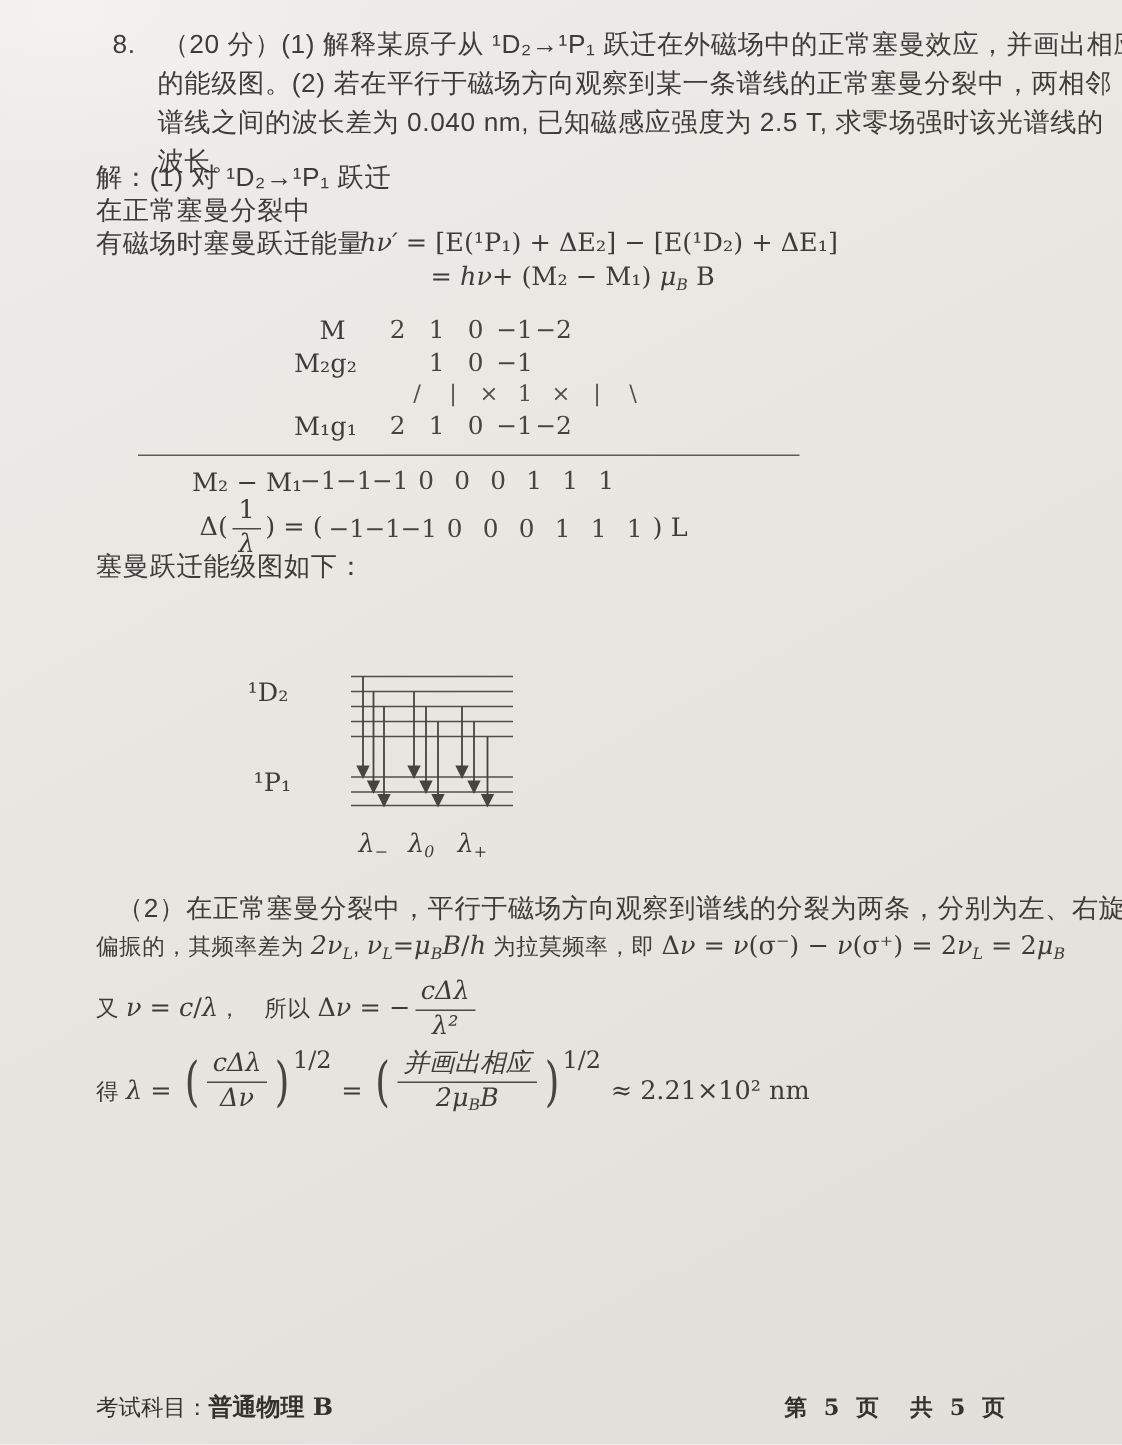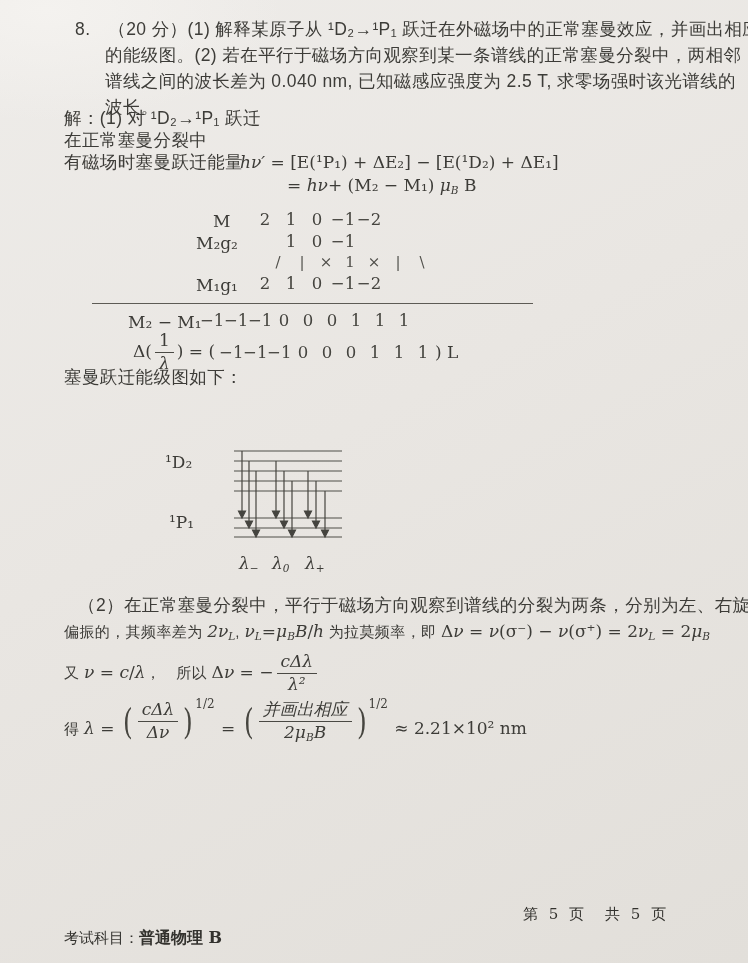--- a/index.html
+++ b/index.html
@@ -16,21 +16,21 @@
   .rich{font-size:17px;font-family:"DejaVu Serif",serif;white-space:nowrap}
   .tk-c{font-family:"Liberation Sans",sans-serif;font-style:normal;font-size:15px;letter-spacing:.4px}
   .tk-m{font-family:"DejaVu Serif",serif;font-style:italic}
   .tk-u{font-family:"DejaVu Serif",serif;font-style:normal}
   sub.tk-s{font-size:62%;font-style:italic;vertical-align:-0.3em}
   .frac{display:inline-flex;flex-direction:column;align-items:center;vertical-align:middle;margin:0 3px;line-height:1.15}
   .frac .fnum{border-bottom:1.2px solid #4a4944;padding:0 4px 1px}
   .frac .fden{padding-top:1px}
   .pgroup{display:inline-flex;align-items:center;margin:0 1px}
   .bigp{display:inline-block;font-size:210%;font-weight:300;line-height:1;font-style:normal;transform:scaleX(.7);color:#46453f}
-  .psup{font-size:12px;align-self:flex-start;margin-top:-3px;font-style:normal}
+  .psup{font-size:16px;align-self:flex-start;margin-top:-3px;font-style:normal}
   .cells{display:inline-flex;font-family:"DejaVu Serif",serif;font-size:16.5px;color:#45443f}
   .cell{display:inline-block;width:26px;text-align:center;white-space:pre}
   .cell9{width:24px}
   .arrcell{width:24px;font-size:15px;color:#504f4a}
   .sepline{background:#5d5b55;height:1.4px}
   .lvl-label{font-family:"DejaVu Serif",serif;font-size:17px}
   .footer-serif{font-family:"DejaVu Serif",serif;font-size:15px;color:#33322e}
 </style>
 </head>
 <body>
@@ -186,15 +186,15 @@
           <span class="fnum"><span class="tk-m">并画出相应</span></span>
           <span class="fden"><span class="tk-m">2μ</span><sub class="tk-s">B</sub><span class="tk-m">B</span></span>
         </span>
         <span class="bigp">)</span>
         <sup class="psup">1/2</sup>
       </span><span class="tk-u"> ≈ 2.21×10² nm</span></div>
 
   <div class="abs footer-serif" style="left:64px;top:928px">
     <span>考试科目：</span><span style="font-weight:bold;font-size:16px">普通物理 B</span>
   </div>
-  <div class="abs footer-serif" style="left:523px;top:905px;font-weight:normal;letter-spacing:3px">第 5 页　共 5 页</div>
+  <div class="abs footer-serif" style="left:523px;top:929px;font-weight:bold;letter-spacing:3px">第 5 页　共 5 页</div>
 
 </div>
 
 </body></html>

